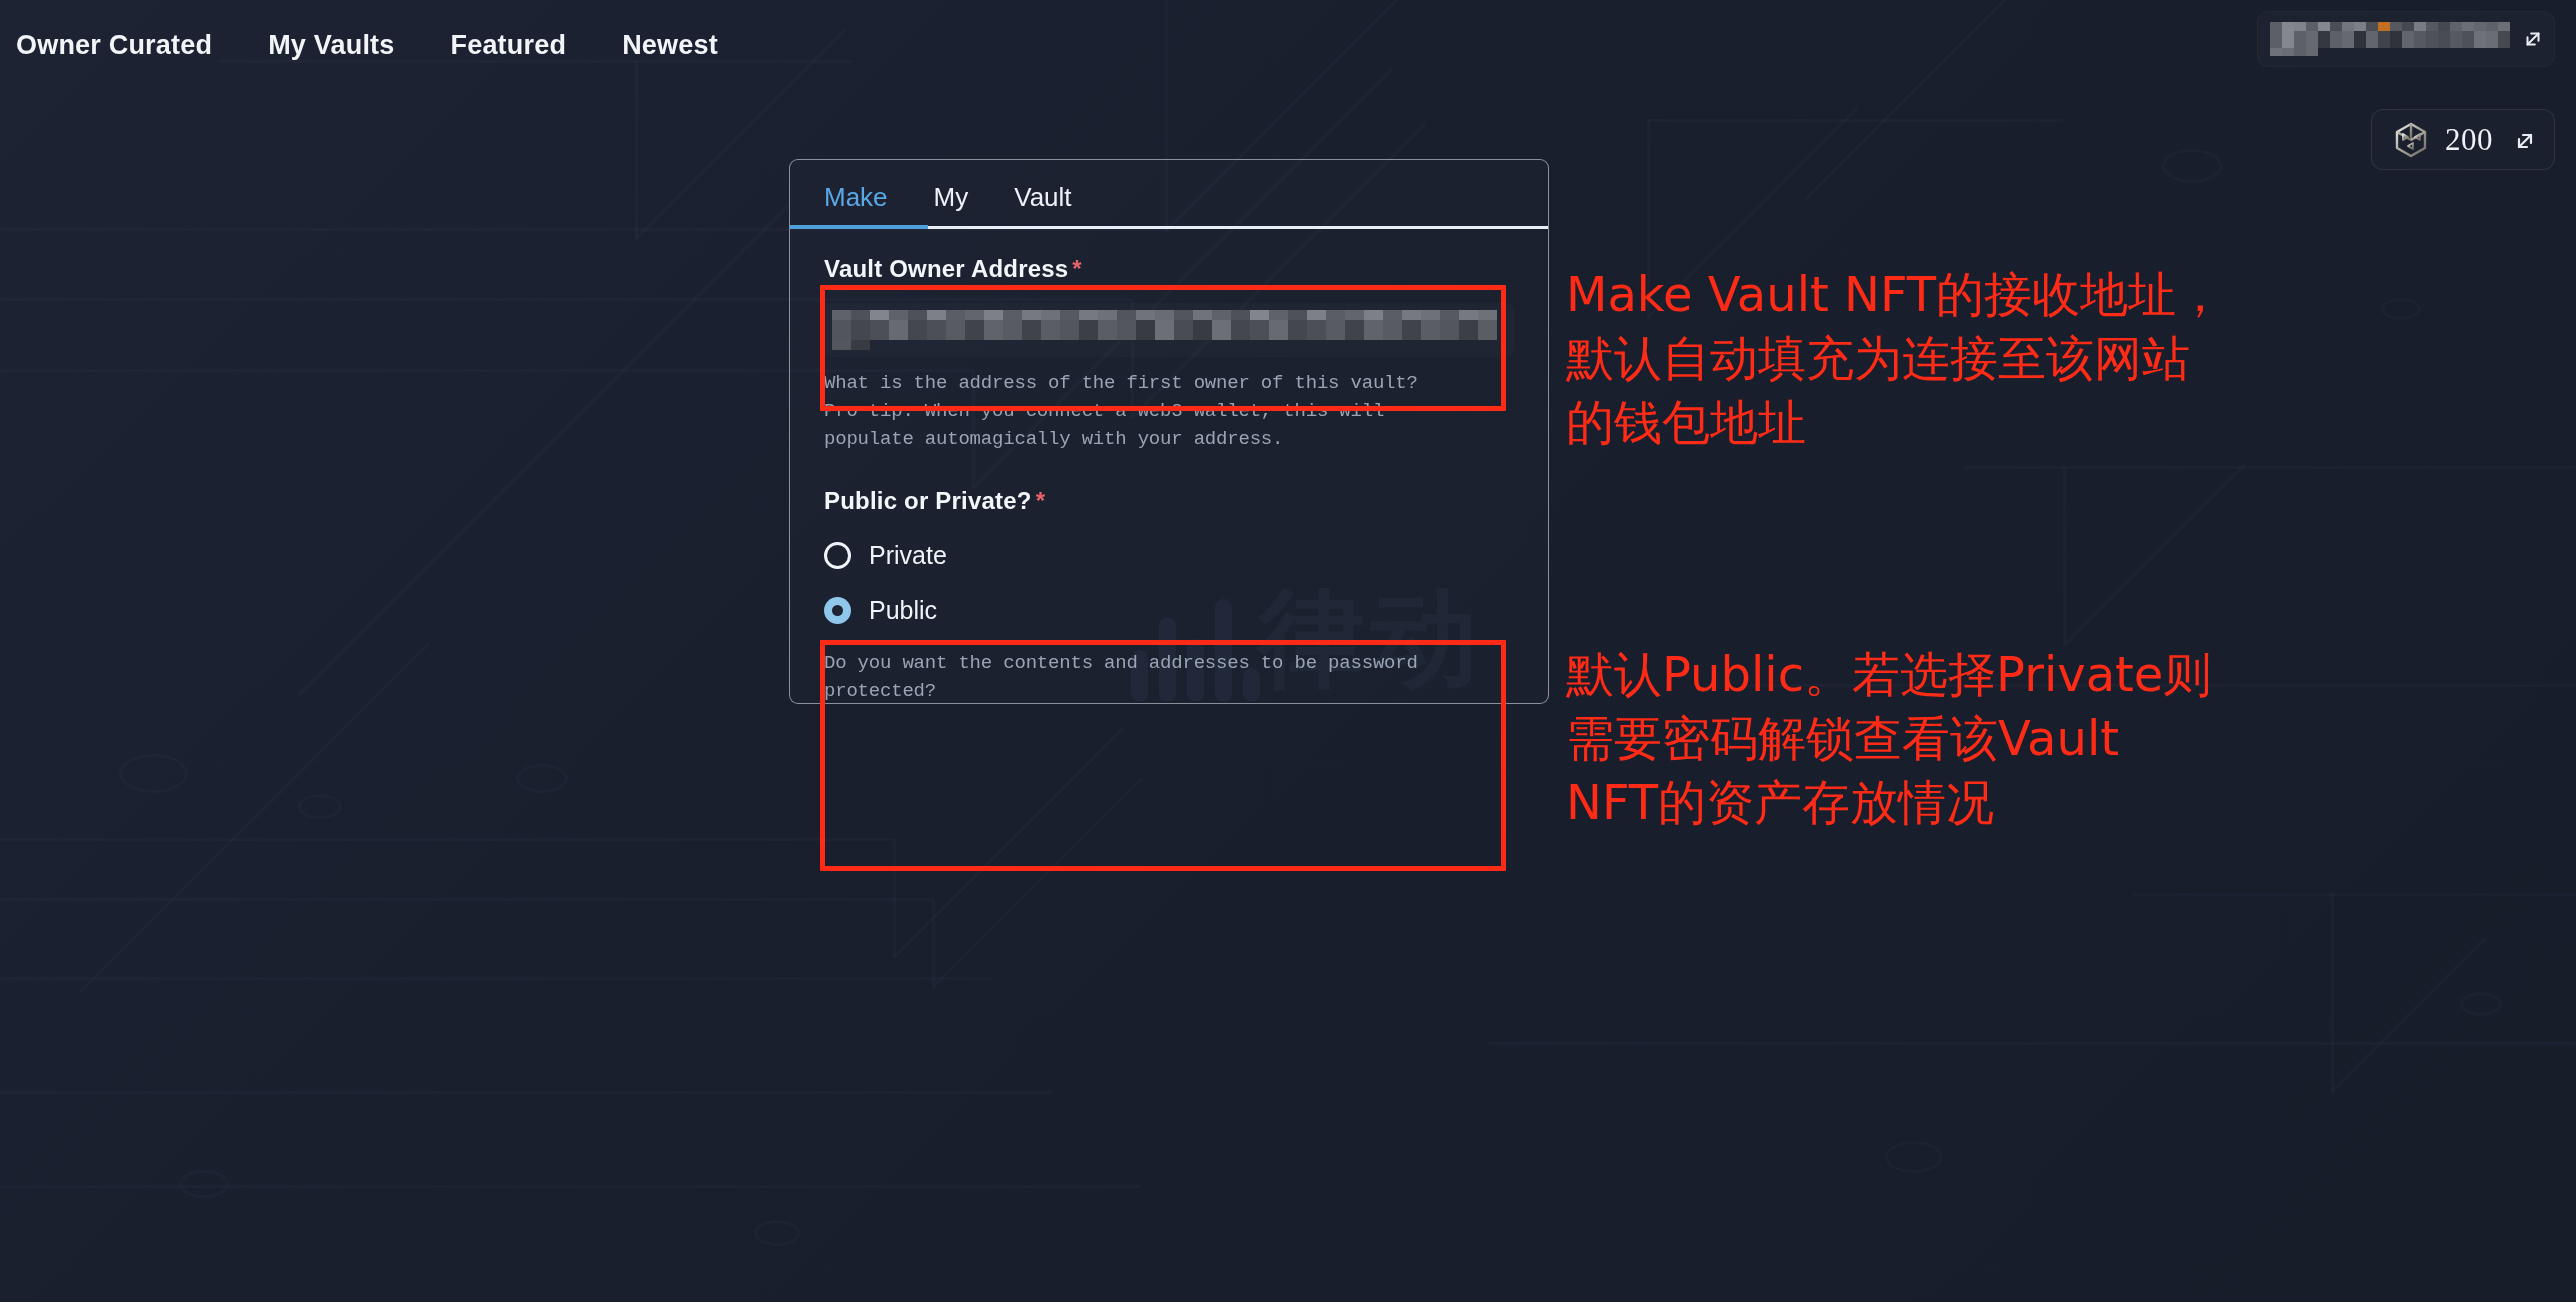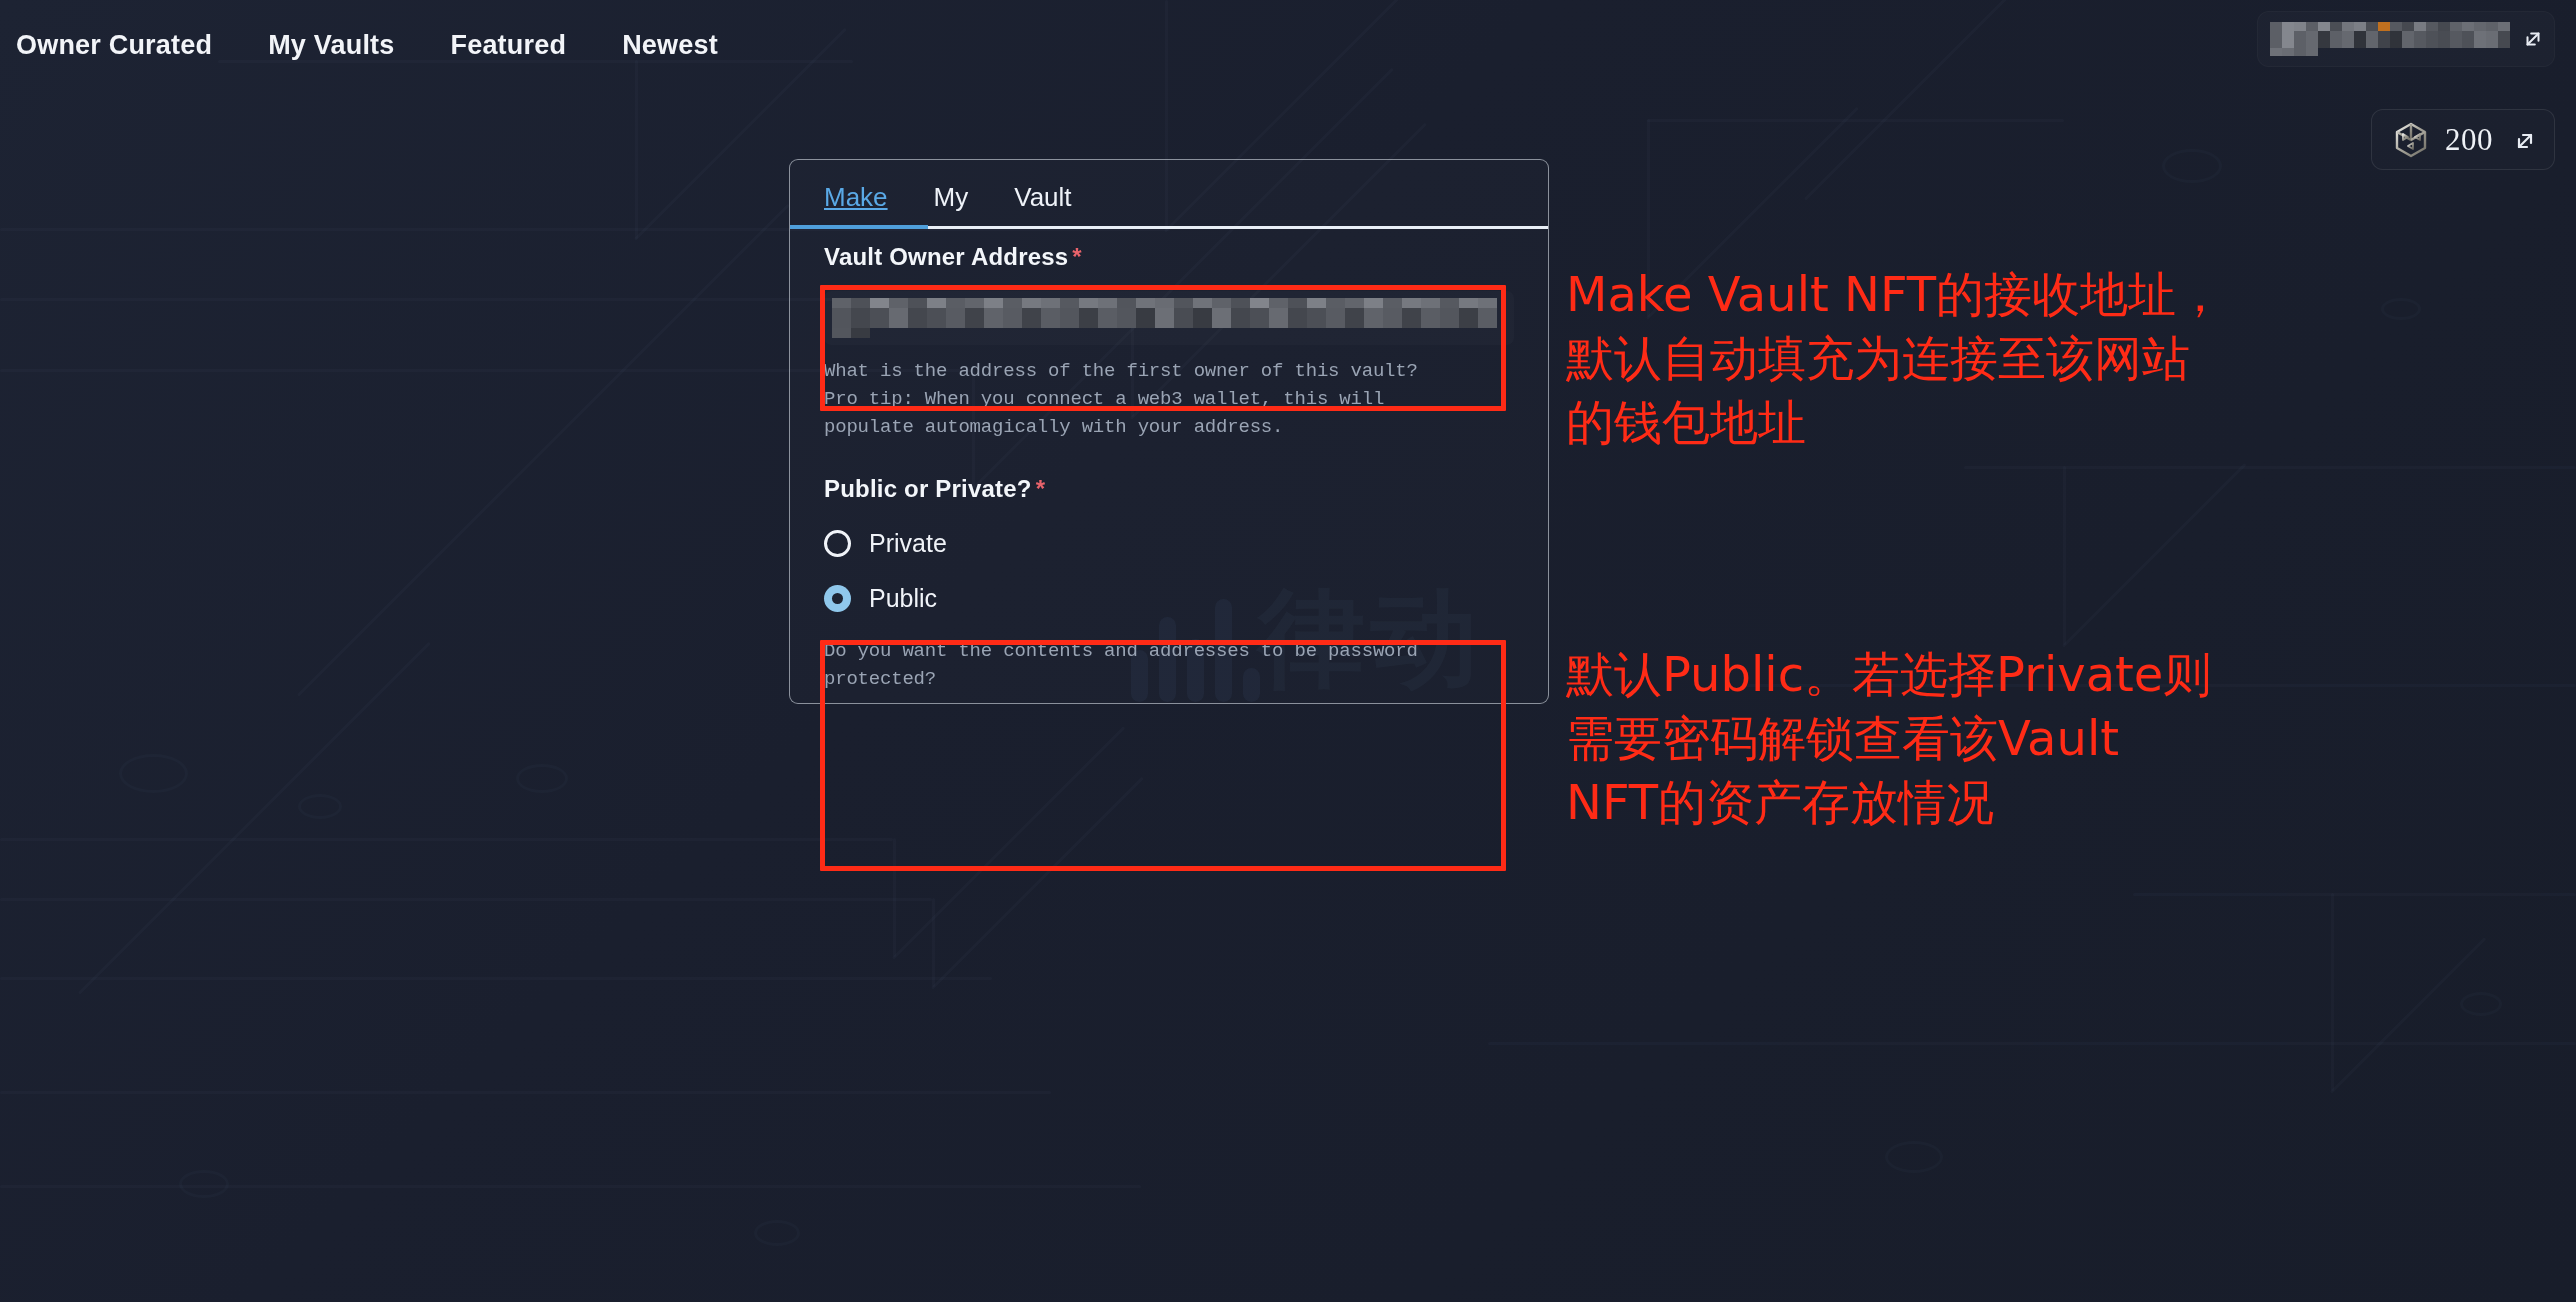--- a/index.html
+++ b/index.html
@@ -196,40 +196,40 @@
     position: relative;
   }
   .tab {
     font-size: 26px;
     color: #eef2f8;
     padding: 0 0 16px 0;
     margin-right: 46px;
     cursor: pointer;
     white-space: nowrap;
   }
-  .tab.active { color: #5aa9e6; text-decoration: underline; }
+  .tab.active { color: #5aa9e6; }
 
   .tab-rule {
     position: absolute;
     left: 0; right: 0;
     bottom: 0;
     height: 3px;
     background: #e8eef6;
   }
   .tab-rule-active {
     position: absolute;
     left: 0;
     bottom: 0;
     width: 138px;
     height: 4px;
     background: #4f9fdb;
     z-index: 2;
   }
 
-  .card-body { padding: 14px 34px 0 34px; position: relative; }
+  .card-body { padding: 26px 34px 0 34px; position: relative; }
 
   .field-label {
     font-size: 24px;
     font-weight: 700;
     color: #f3f6fa;
     letter-spacing: 0.2px;
   }
   .req { color: #e8636b; font-weight: 700; margin-left: 4px; }
 
   .addr-input {

